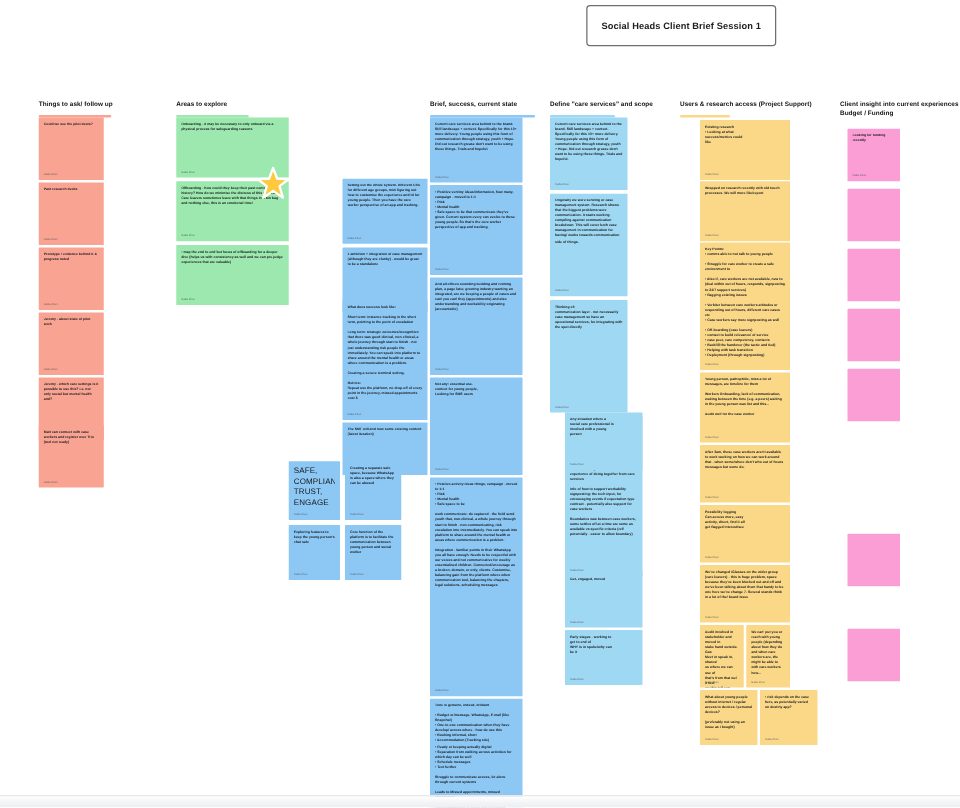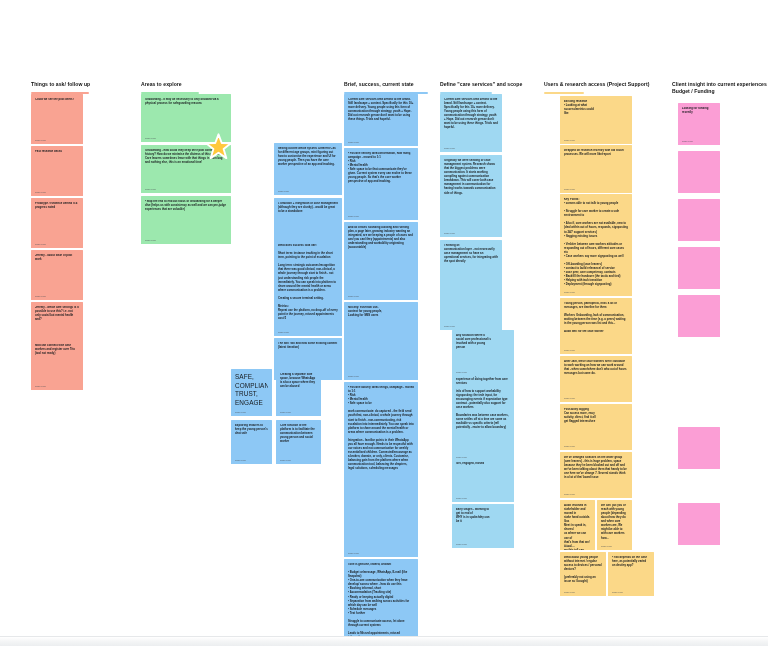--- a/index.html
+++ b/index.html
@@ -115,20 +115,23 @@
     height: 9px;
     background: linear-gradient(to bottom, #ffffff 0%, #f3f4f5 55%, #eceef0 100%);
     border-top: 0.6px solid #e6e8ea;
   }
 </style>
 </head>
 <body>
 
 <div id="board">
 
+  <div class="title-frame">
+    <span class="title-text">Social Heads Client Brief Session 1</span>
+  </div>
 
   <div class="col-header" style="left:31px; top:81px; width:100px;">
     <span class="hdr-text">Things to ask/ follow up</span>
     <span class="hdr-rule" style="width:58px; background:#F9A392;"></span>
   </div>
 
   <div class="col-header" style="left:141px; top:81px; width:100px;">
     <span class="hdr-text">Areas to explore</span>
     <span class="hdr-rule" style="width:58px; background:#9CE8AE;"></span>
   </div>

